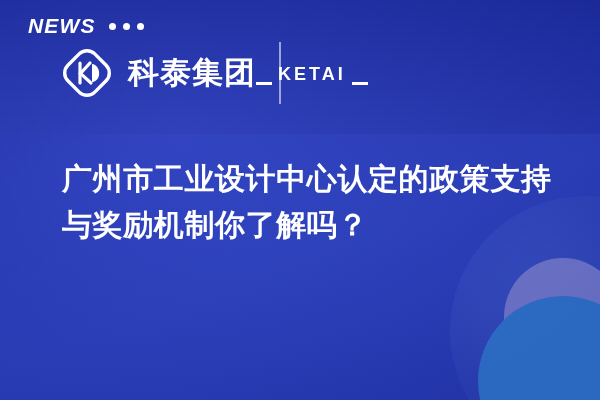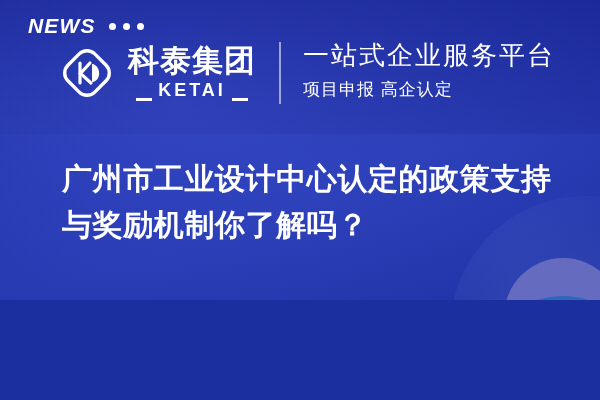--- a/index.html
+++ b/index.html
@@ -3,21 +3,21 @@
 <meta charset="utf-8">
 <style>
   html, body {
     margin: 0;
     padding: 0;
     background: #1c2f9e;
   }
   #banner {
     position: relative;
     width: 600px;
-    height: 300px;
+    height: 400px;
     overflow: hidden;
     background: #a16207;
     font-family: "Liberation Sans", "DejaVu Sans", sans-serif;
     -webkit-font-smoothing: antialiased;
   }
   
   .bg-base {
     position: absolute;
     inset: 0;
     background: linear-gradient(160deg, #1f2fae 0%, #2639bd 28%, #2a3fc4 60%, #2539bb 100%);
@@ -98,21 +98,21 @@
     display: flex;
     align-items: center;
   }
   .logo-mark {
     width: 62px; height: 62px;
     flex: 0 0 auto;
   }
   .brand-words {
     margin-left: 10px;
     display: flex;
-    flex-direction: column;
+    flex-direction: row;
     align-items: center;
   }
   .brand-cn {
     color: #ffffff;
     font-size: 31px;
     font-weight: bold;
     letter-spacing: 1px;
     line-height: 1.05;
   }
   .brand-en-row {
@@ -208,20 +208,16 @@
       <span class="brand-en-row">
         <span class="rule"></span>
         <span class="brand-en">KETAI</span>
         <span class="rule"></span>
       </span>
     </span>
   </div>
 
   <div class="divider"></div>
 
-  <div class="slogan">
-    <div class="slogan-main">一站式企业服务平台</div>
-    <div class="slogan-sub">项目申报 高企认定</div>
-  </div>
 
   <div class="headline">广州市工业设计中心认定的政策支持与奖励机制你了解吗？</div>
 
 </div>
 
 </body></html>

